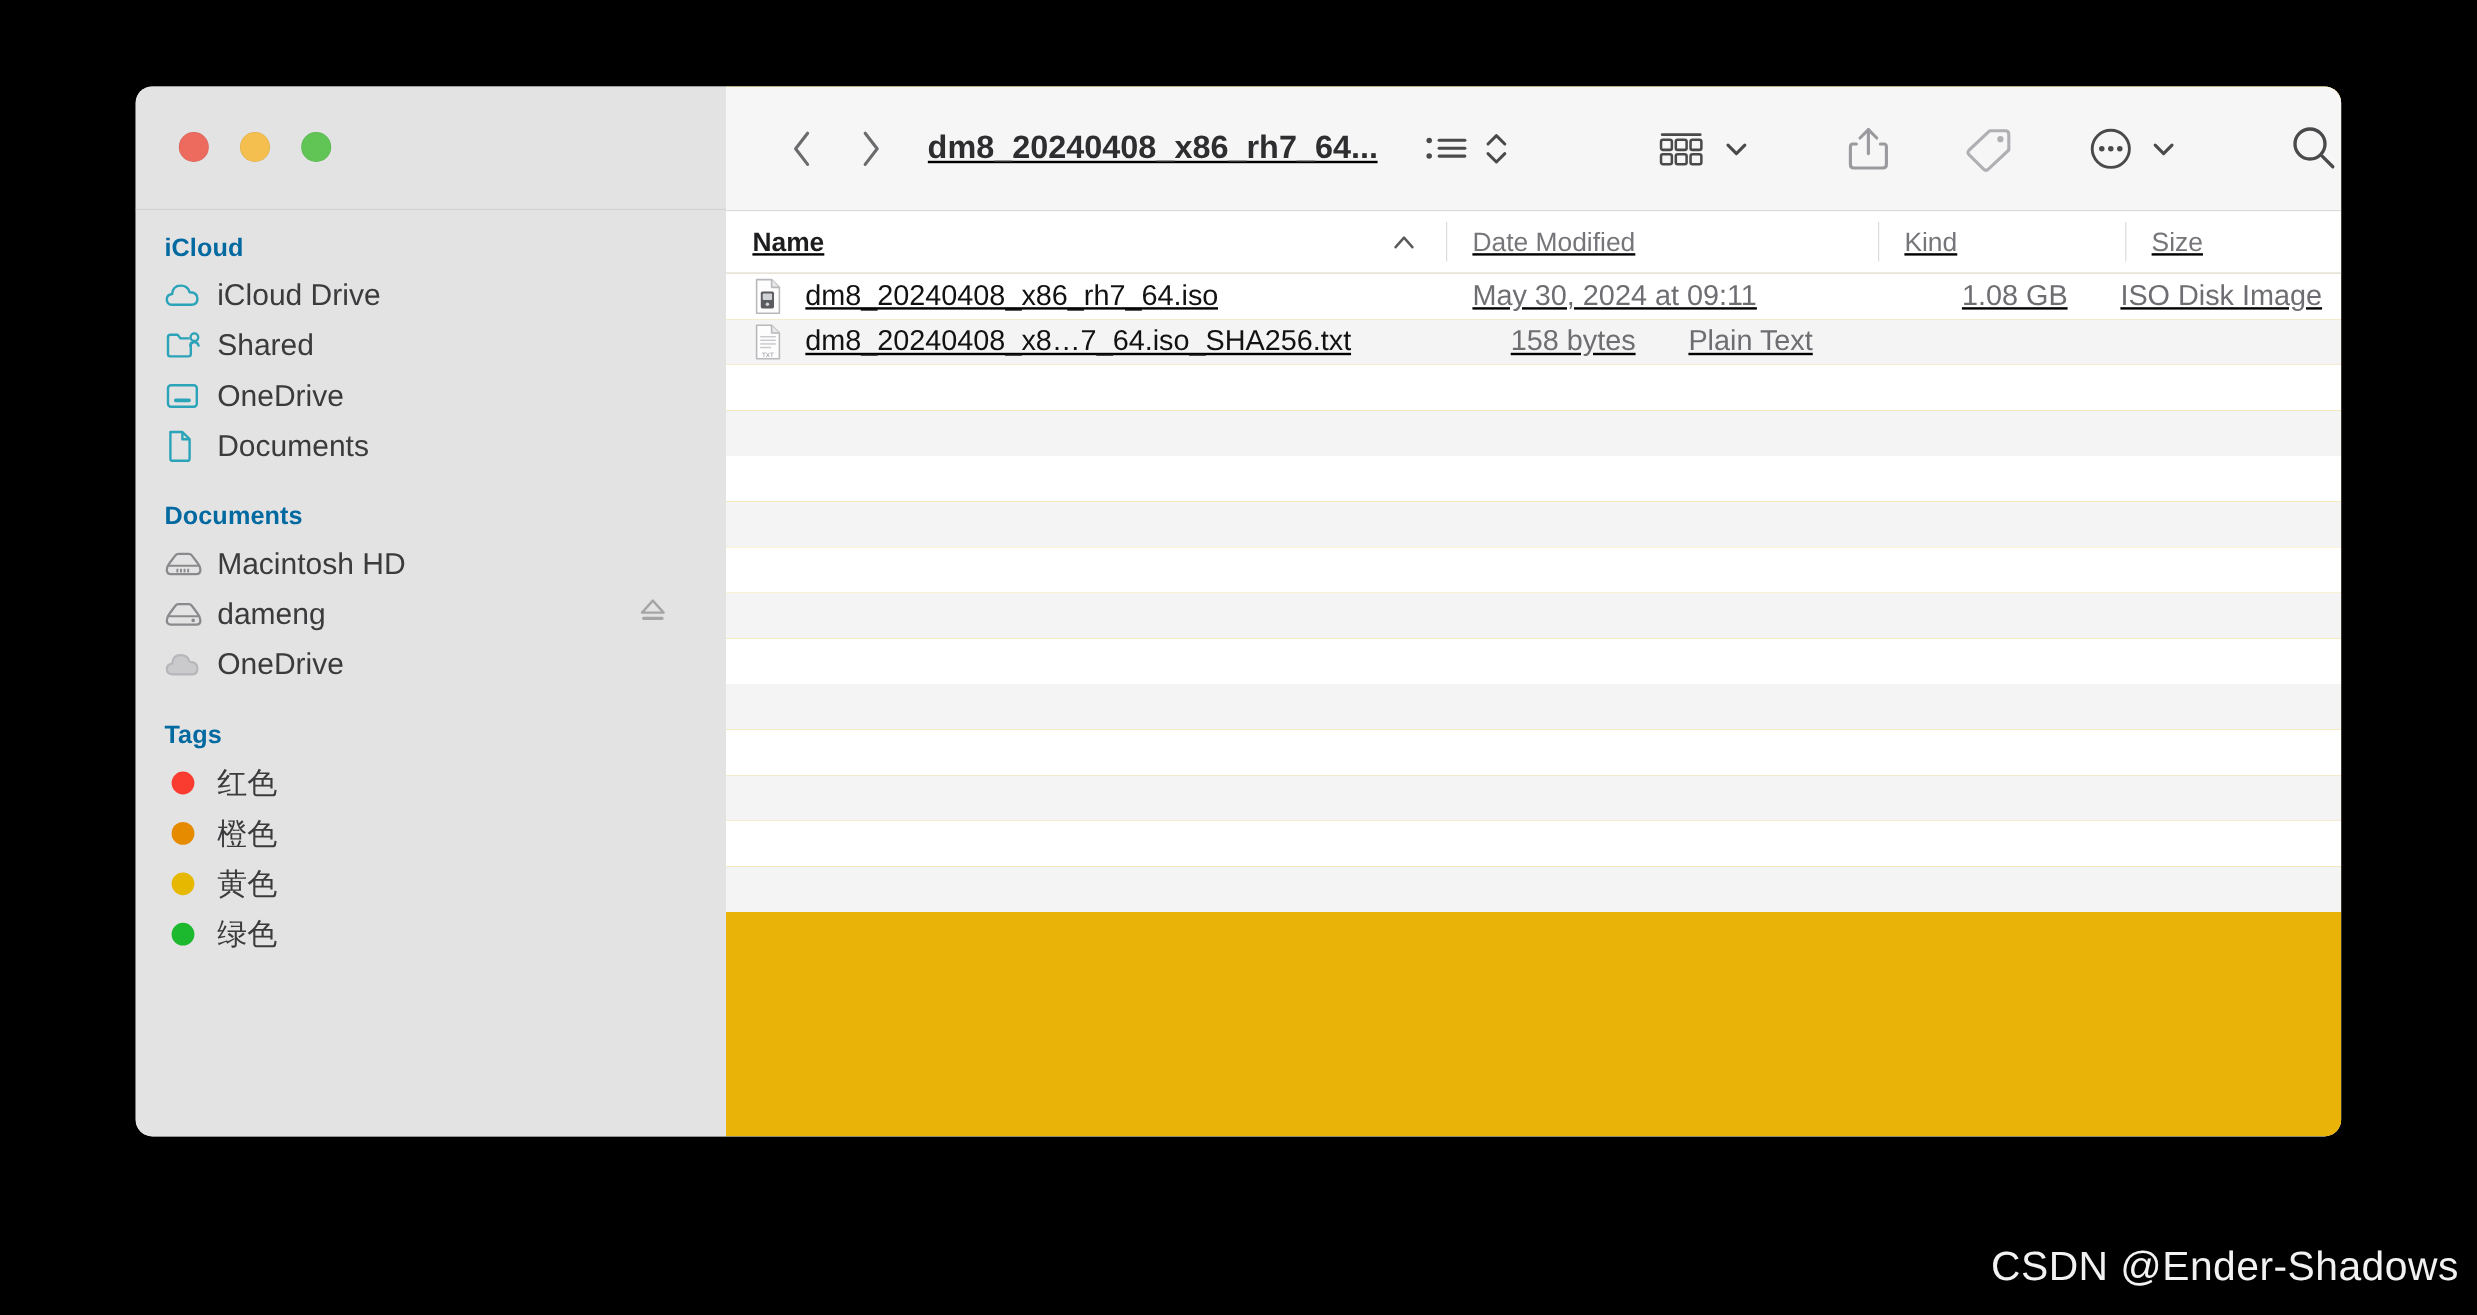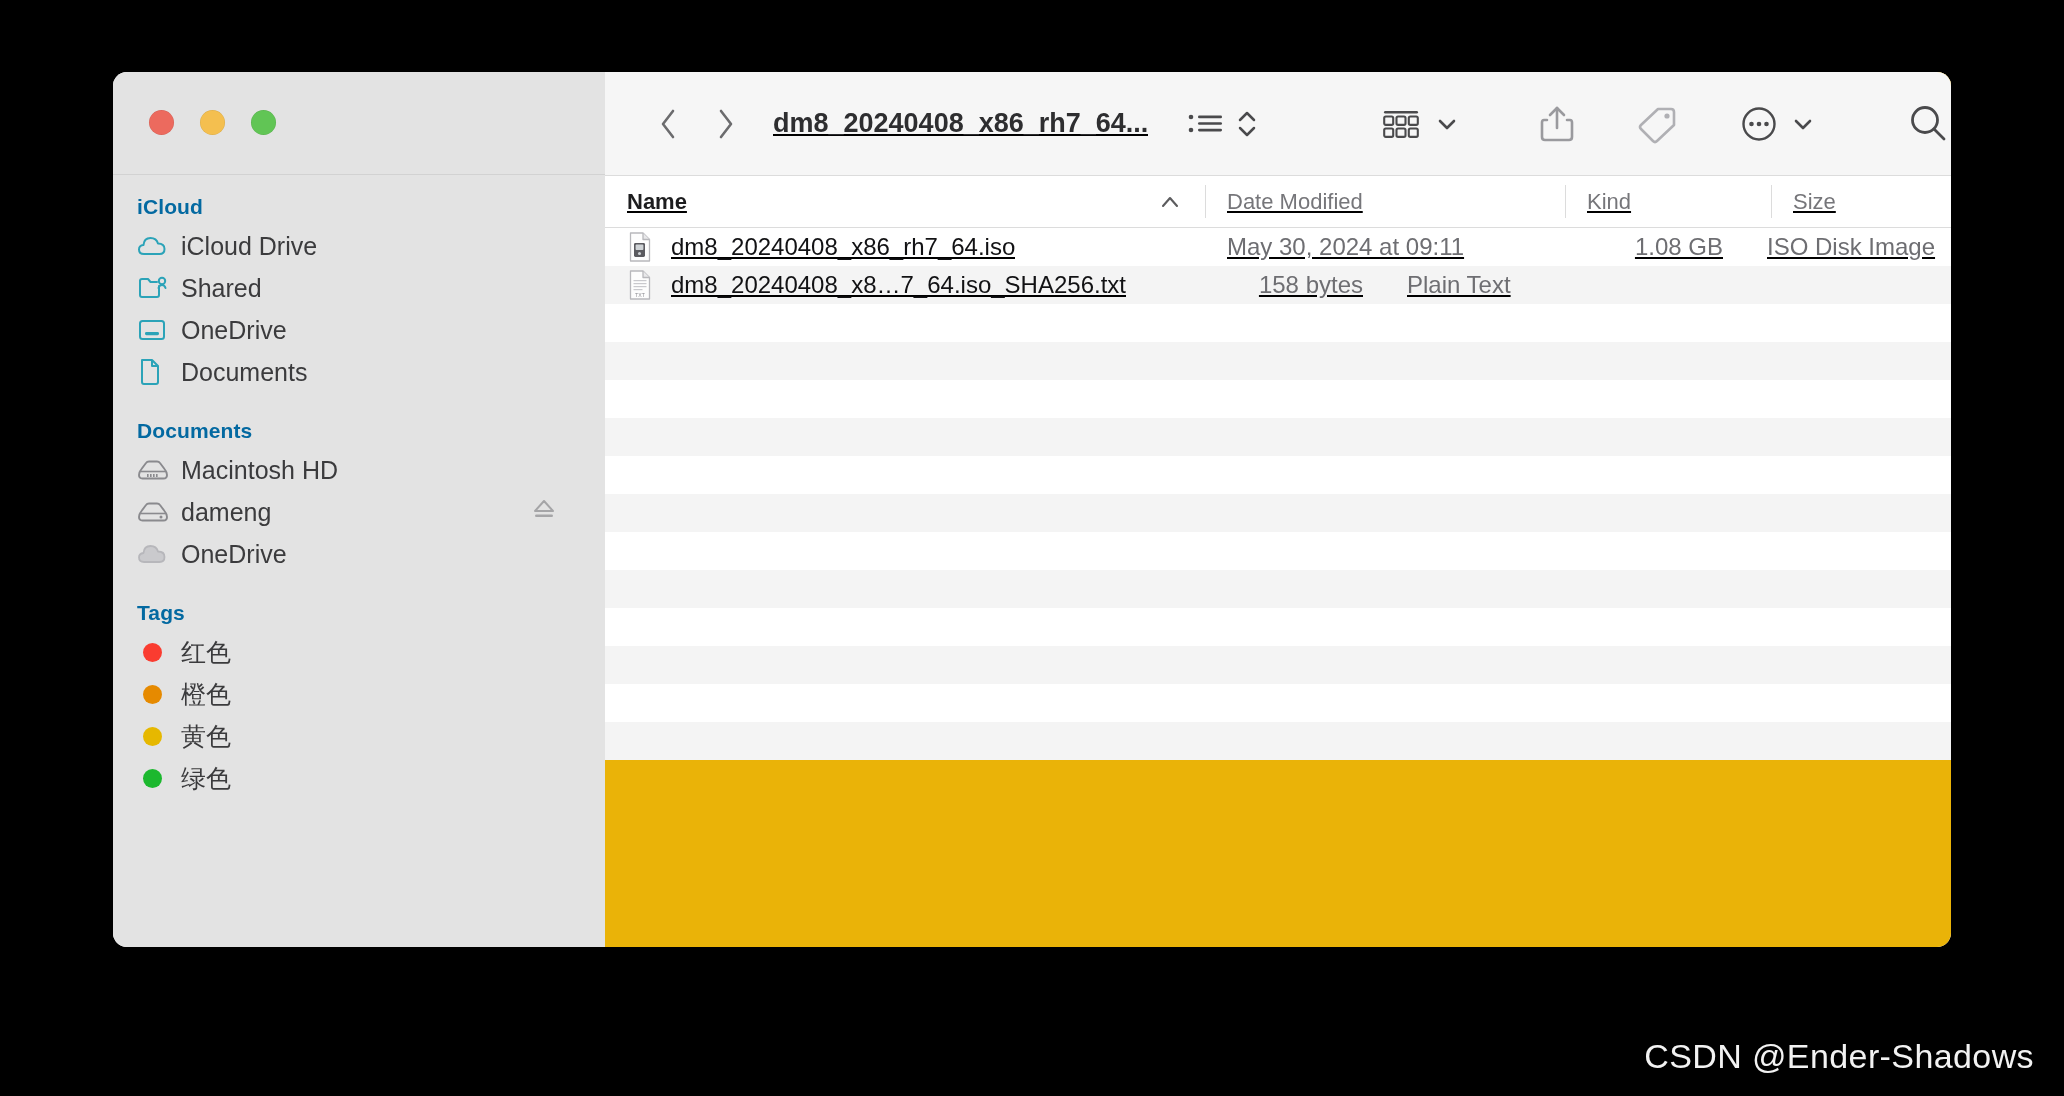--- a/index.html
+++ b/index.html
@@ -83,21 +83,21 @@
   .cell { display:flex; align-items:center; height:100%; overflow:hidden; white-space:nowrap; }
   .cell.name { width:600px; flex:0 0 600px; padding-left:22px; color:#121214; }
   .cell.name .ficon { width:38px; flex:0 0 38px; display:flex; align-items:center; }
   .cell.name .fname { margin-left:6px; overflow:hidden; text-overflow:ellipsis; }
   .cell.date { width:360px; flex:0 0 360px; padding-left:22px; color:#6e6e72; }
   .cell.size { width:180px; flex:0 0 180px; padding-right:22px; color:#6e6e72; justify-content:flex-end; }
   .cell.kind { flex:1; padding-left:22px; color:#6e6e72; }
 
   
   .watermark {
-    position:absolute; right:30px; bottom:20px;
+    position:absolute; right:15px; bottom:20px;
     font-size:34px; color:#f2f2f2; letter-spacing:0.4px; white-space:nowrap;
   }
 </style>
 </head>
 <body>
 
 <div id="stage">
 
   <div class="window">
 

